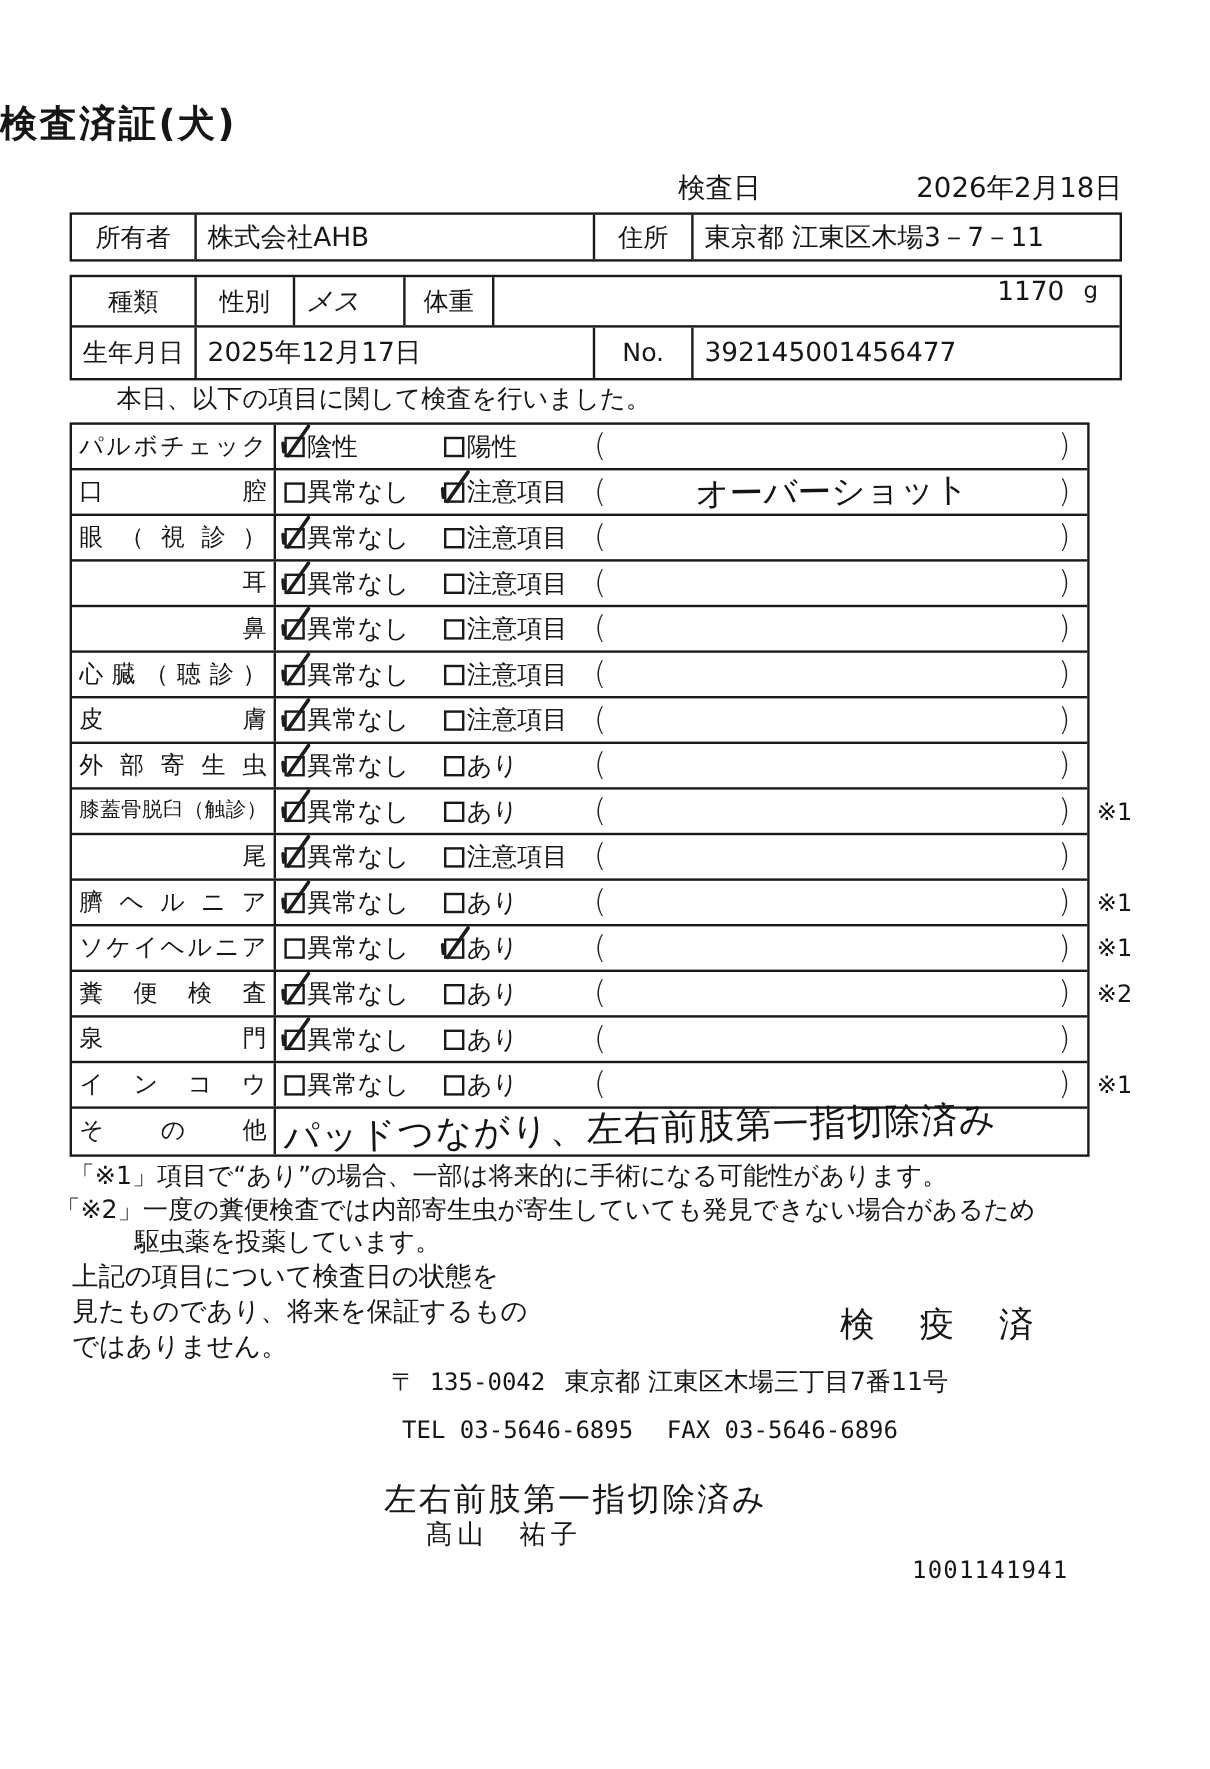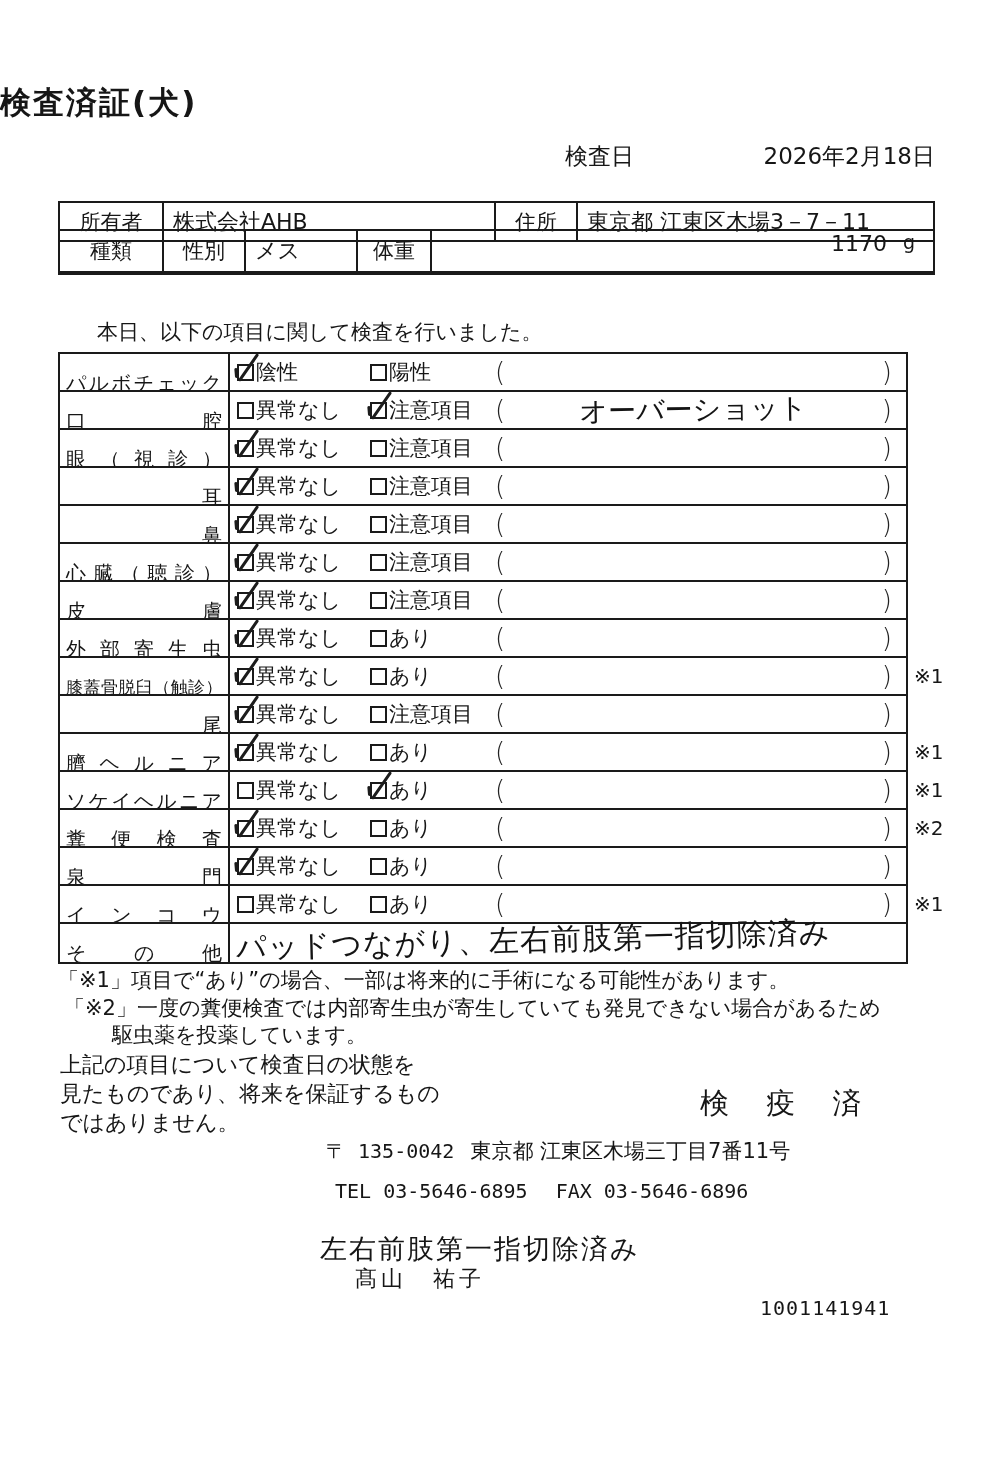--- a/index.html
+++ b/index.html
@@ -10,45 +10,45 @@
   }
   .abs { position:absolute; }
 
   
   .title { top:82px; left:0; width:100%; text-align:left; font-size:31px; font-weight:600; letter-spacing:2px; }
   .daterow { top:141px; left:565px; width:370px; display:flex; justify-content:space-between; align-items:flex-end; }
   .daterow .lbl { font-size:23px; }
   .daterow .val { font-size:23px; }
 
   
-  .t1 { top:177px; left:58px; width:877px; height:41px; border:2px solid #1a1a1a; display:flex; align-items:stretch;margin-top:24px; }
+  .t1 { top:177px; left:58px; width:877px; height:41px; border:2px solid #1a1a1a; display:flex; align-items:stretch; }
   .t2 { top:229px; left:58px; width:877px; border:2px solid #1a1a1a; }
   .t2row { height:42px; display:flex; align-items:stretch; }
   .t2row.first { border-bottom:2px solid #1a1a1a; }
   .hcell { display:flex; align-items:center; justify-content:center; font-size:21px; border-right:2px solid #1a1a1a; }
   .vcell { display:flex; align-items:center; padding-left:9px; font-size:22px; }
   .w-label { width:104px; flex:none; }
   .w-val1 { width:332px; flex:none; border-right:2px solid #1a1a1a; }
   .w-sub { width:82px; flex:none; }
-  .w-sex { width:112px; flex:none; border-right:2px solid #1a1a1a; }
+  .w-sex { width:92px; flex:none; border-right:2px solid #1a1a1a;font-style:italic; }
   .w-wlab { width:74px; flex:none; }
   .w-rest { flex:1; }
   .weightcell { flex:1; display:flex; align-items:flex-start; justify-content:flex-end; padding-right:18px; gap:16px; }
   .weightcell .num { font-size:22px; }
   .weightcell .unit { font-size:19px; }
 
   .intro { top:318px; left:60px; font-size:21px;margin-left:37px; }
 
   
   .ctable { top:352px; left:58px; width:850px; border:2px solid #1a1a1a; }
   .crow { height:38px; display:flex; align-items:center; border-bottom:2px solid #1a1a1a; position:relative; }
   .crow:last-child { border-bottom:none; }
   .citem {
     width:170px; flex:none; align-self:stretch; border-right:2px solid #1a1a1a;
-    padding:12px 6px; font-size:20px; line-height:34px;
+    padding:0 6px; font-size:20px; line-height:34px;
     text-align:justify; text-align-last:justify; overflow:hidden; white-space:nowrap;
   }
   .citem.small { font-size:17px; letter-spacing:-0.5px; }
   .copts { flex:1; display:flex; align-items:center; height:100%; }
   .opt { display:flex; align-items:center; position:relative; height:100%; }
   .opt.o1 { width:140px; flex:none; padding-left:7px; }
   .opt.o2 { width:125px; flex:none; }
   .box { width:17px; height:17px; border:2px solid #1a1a1a; position:relative; flex:none; margin-right:2px; }
   .tick { display:none; position:absolute; left:8px; top:-15px; width:3px; height:33px; background:#1c1c1c; border-radius:2px; transform:rotate(35deg); }
   .tick::before { content:""; position:absolute; left:-7px; bottom:0px; width:3px; height:10px; background:#1c1c1c; border-radius:2px; transform:rotate(-40deg); }
@@ -57,21 +57,21 @@
   .paren { flex:1; display:flex; align-items:center; padding-right:14px; height:100%; }
   .pl,.pr { font-size:26px; font-weight:300; color:#222; }
   .ptext { flex:1; text-align:center; }
   .mark { position:absolute; left:854px; top:6px; width:44px; font-size:20px; white-space:nowrap; }
   .hand { font-size:28px; color:#141414; transform:rotate(-1deg); }
   .cother { flex:1; position:relative; height:100%; }
   .hand-other { position:absolute; left:6px; top:-4px; font-size:30px; white-space:nowrap; transform:rotate(-1.5deg); color:#141414; letter-spacing:1px; }
 
   
   .note1 { top:966px; left:58px; font-size:21px; }
-  .note2 { top:994px; left:64px; font-size:21px; }
+  .note2 { top:994px; left:46px; font-size:21px; }
   .note2b { top:1021px; left:112px; font-size:21px; }
 
   .disclaimer { top:1050px; left:60px; font-size:22px; line-height:29px; white-space:pre-line; }
   .stamp { top:1084px; left:700px; font-size:29px; letter-spacing:14px; white-space:nowrap; }
 
   .addr { top:1137px; left:326px; display:flex; gap:16px; align-items:center; }
   .addr .postal { font-family:"DejaVu Sans Mono", monospace; font-size:20px; }
   .addr .street { font-size:21px; }
   .telfax { top:1179px; left:335px; display:flex; gap:28px; font-family:"DejaVu Sans Mono", monospace; font-size:20px; }
   .clinic { top:1231px; left:320px; font-size:27px; letter-spacing:2px; }
@@ -99,20 +99,26 @@
   <div class="t2row first">
     <div class="hcell w-label">種類</div>
     <div class="hcell w-sub">性別</div>
     <div class="vcell w-sex">メス</div>
     <div class="hcell w-wlab">体重</div>
     <div class="weightcell">
       <span class="num">1170</span>
       <span class="unit">g</span>
     </div>
   </div>
+  <div class="t2row">
+    <div class="hcell w-label">生年月日</div>
+    <div class="vcell w-val1">2025年12月17日</div>
+    <div class="hcell w-sub">No.</div>
+    <div class="vcell w-rest">392145001456477</div>
+  </div>
 </div>
 
 <div class="abs intro">本日、以下の項目に関して検査を行いました。</div>
 
 <div class="abs ctable">
 
   <div class="crow">
     <div class="citem">パルボチェック</div>
     <div class="copts">
       <span class="opt o1" data-checked="true">

